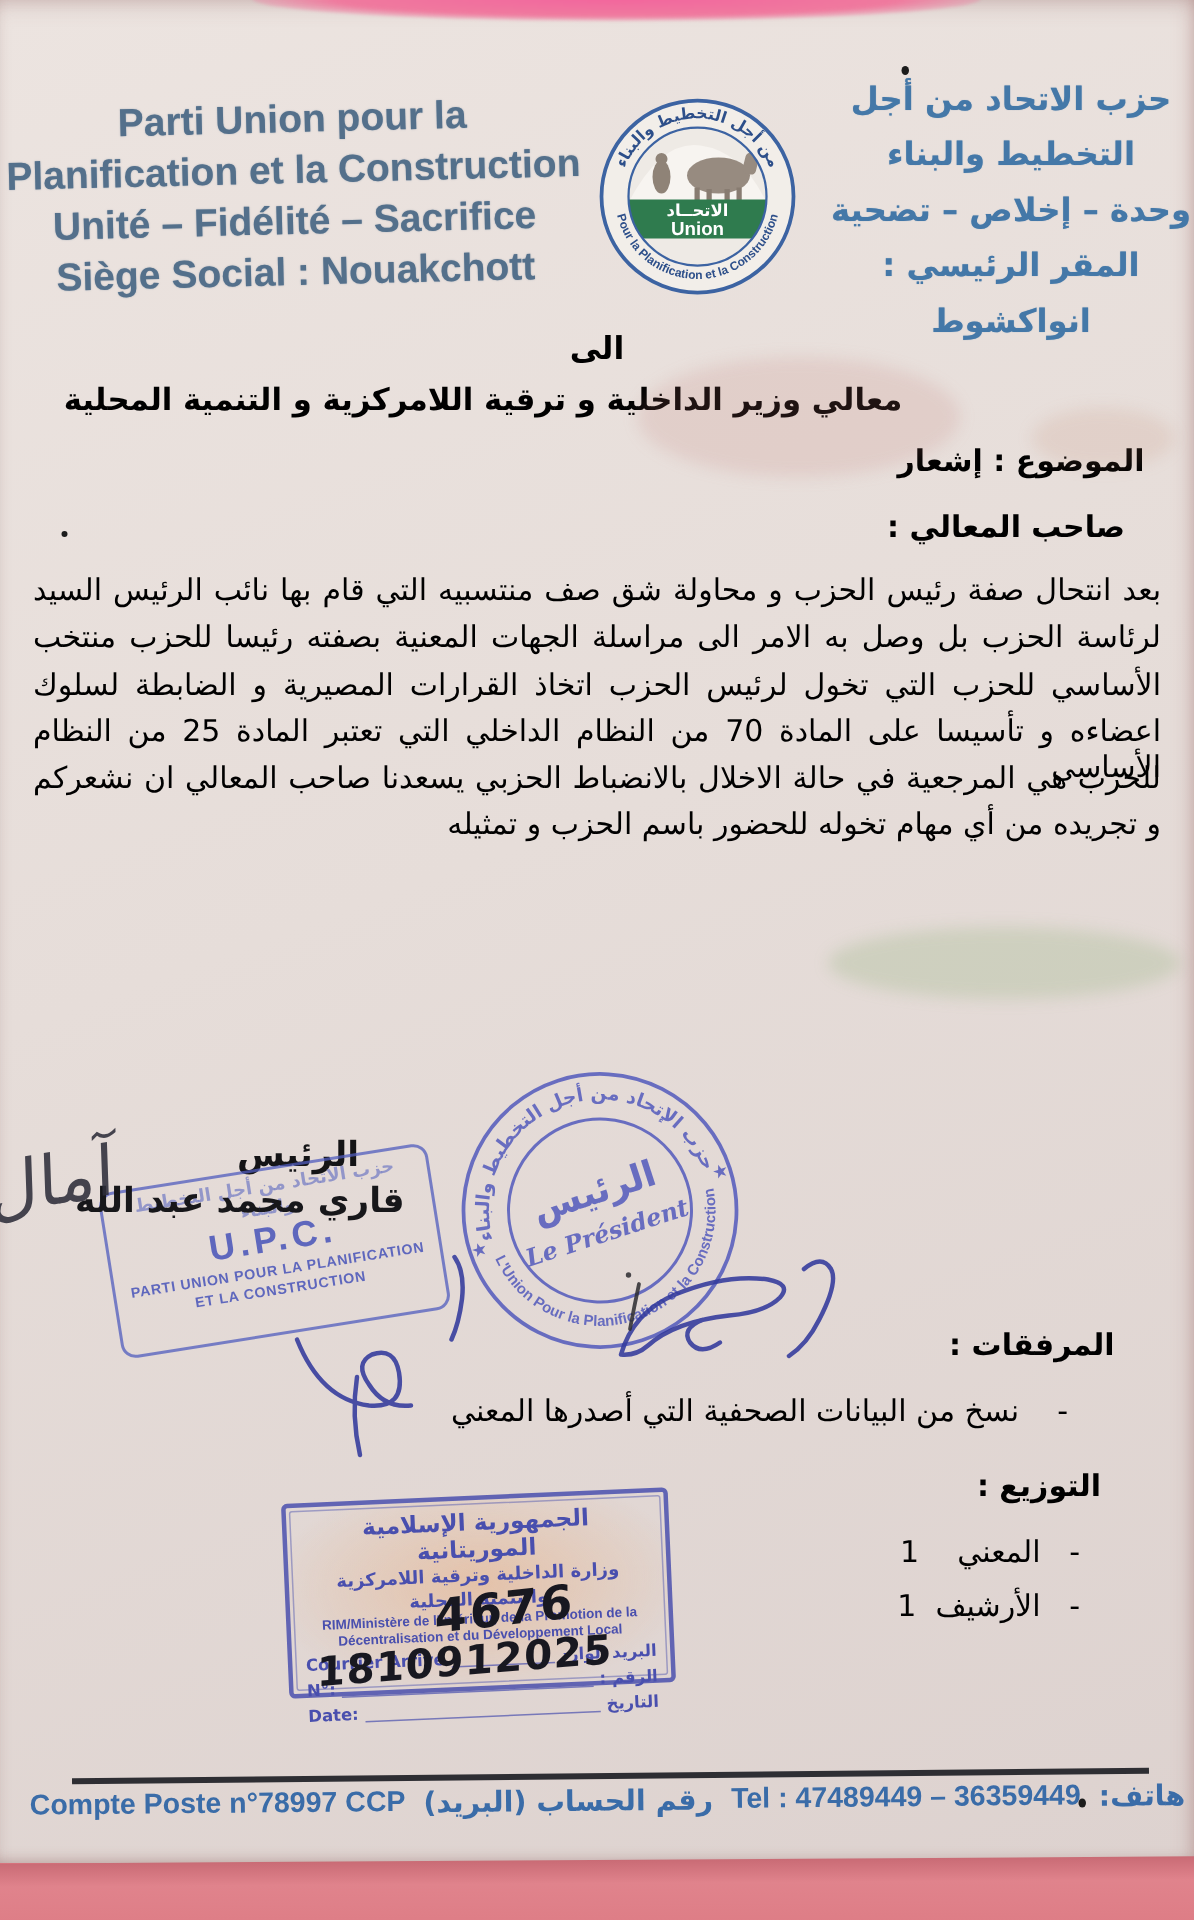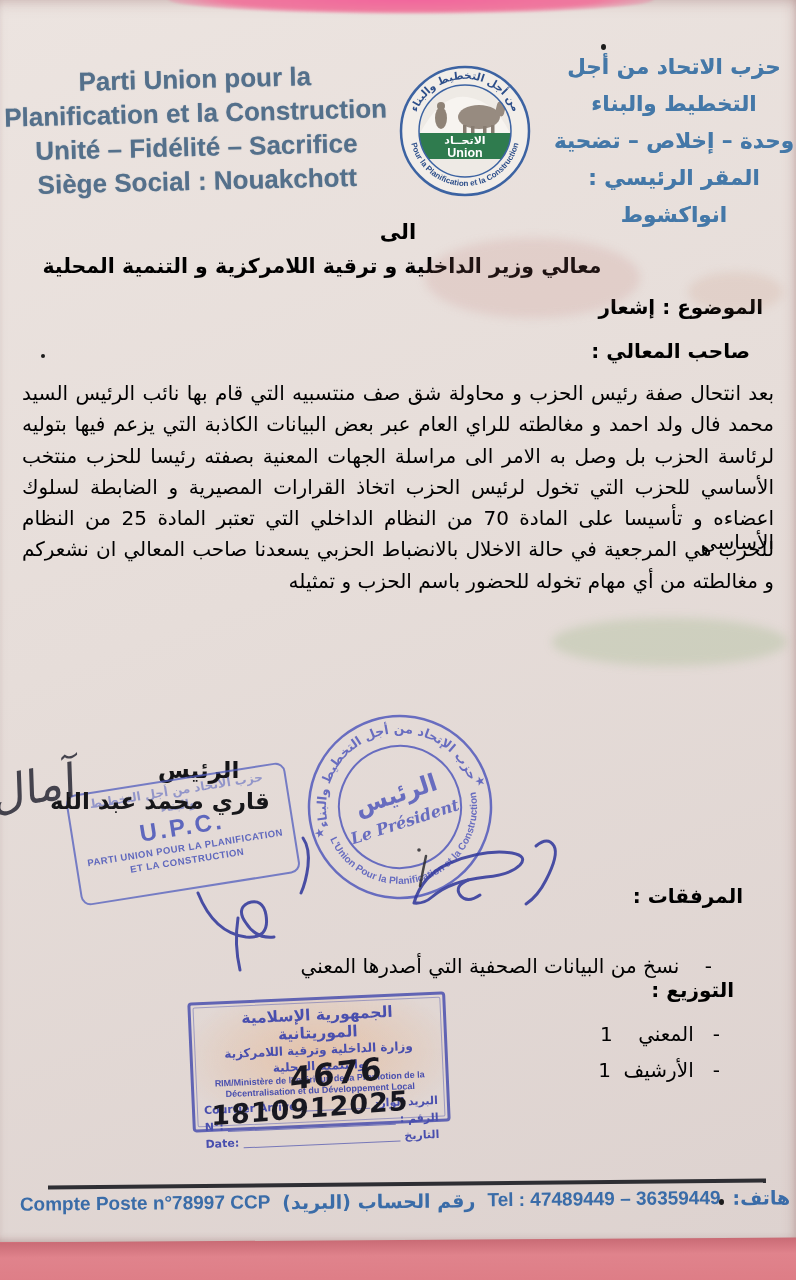--- a/index.html
+++ b/index.html
@@ -43,21 +43,21 @@
               color:#5560bd;z-index:2;padding-top:3px;box-sizing:border-box;}
   .rs-ar{font-size:12px;line-height:15px;color:rgba(92,104,192,.6);direction:rtl;font-weight:bold;}
   .rs-acr{font-size:24px;font-weight:bold;letter-spacing:3px;color:rgba(70,82,185,.85);line-height:28px;
           font-family:"Liberation Sans",sans-serif;}
   .rs-fr{font-size:9.5px;font-weight:bold;color:rgba(70,82,185,.85);letter-spacing:.5px;
          font-family:"Liberation Sans",sans-serif;line-height:13px;}
   .round-stamp{position:absolute;left:293px;top:710px;width:215px;height:200px;z-index:3;}
   .sig-overlay{position:absolute;left:0;top:0;width:796px;height:1280px;z-index:5;pointer-events:none;}
   
   .attach-label{position:absolute;top:884px;right:53px;font-size:20px;font-weight:700;}
-  .attach-item{position:absolute;top:928px;right:84px;font-size:20px;white-space:pre;margin-top:26px;}
+  .attach-item{position:absolute;top:928px;right:84px;font-size:20px;white-space:pre;}
   .dist-label{position:absolute;top:978px;right:62px;font-size:20px;font-weight:600;}
   .dist-item1{position:absolute;top:1022px;right:76px;font-size:20px;white-space:pre;}
   .dist-item2{position:absolute;top:1058px;right:76px;font-size:20px;white-space:pre;}
   
   .arrival{position:absolute;left:190px;top:997px;width:258px;height:130px;transform:rotate(-2.5deg);
            border:3px solid rgba(74,80,174,.85);border-radius:4px;box-sizing:border-box;
            background:radial-gradient(ellipse at 50% 45%,rgba(235,150,80,.32) 0%,rgba(235,150,80,.10) 55%,rgba(235,150,80,0) 78%);
            color:#494fae;z-index:2;}
   .arrival .in{position:absolute;inset:2px;border:1px solid rgba(74,80,174,.45);border-radius:2px;
            padding:3px 6px 0 6px;box-sizing:border-box;}
@@ -136,26 +136,25 @@
     <div>المقر الرئيسي : انواكشوط</div>
   </div>
 
   <div class="to-line ar">الى</div>
   <div class="addressee ar">معالي وزير الداخلية و ترقية اللامركزية و التنمية المحلية</div>
   <div class="subject ar">الموضوع : إشعار</div>
   <div class="salutation ar">صاحب المعالي :</div>
 
   <div class="body-block ar">
     <div class="bline">بعد انتحال صفة رئيس الحزب و محاولة شق صف منتسبيه التي قام بها  نائب الرئيس السيد</div>
-    <div class="bline">محمد فال ولد احمد  و مغالطته للراي العام عبر بعض البيانات الكاذبة التي يزعم فيها بتوليه</div>
     <div class="bline">لرئاسة الحزب بل وصل به الامر الى مراسلة الجهات المعنية بصفته رئيسا للحزب منتخب</div>
     <div class="bline">الأساسي للحزب التي تخول لرئيس الحزب اتخاذ القرارات المصيرية و الضابطة لسلوك</div>
     <div class="bline">اعضاءه و تأسيسا على المادة 70 من النظام الداخلي التي تعتبر المادة 25 من النظام الأساسي</div>
     <div class="bline">للحزب هي المرجعية في حالة الاخلال بالانضباط الحزبي يسعدنا صاحب المعالي ان نشعركم</div>
-    <div class="bline last">و مغالطته من أي مهام تخوله للحضور باسم الحزب و تمثيله</div>
+    <div class="bline last">و تجريده من أي مهام تخوله للحضور باسم الحزب و تمثيله</div>
   </div>
 
 
   <div class="pres-title ar">الرئيس</div>
   <div class="pres-name">قاري محمد عبد الله</div>
   <div class="pres-hand">آمال</div>
 
   <div class="rect-stamp">
     <div class="rs-ar">حزب الاتحاد من أجل التخطيط</div>
     <div class="rs-ar">والبناء</div>

